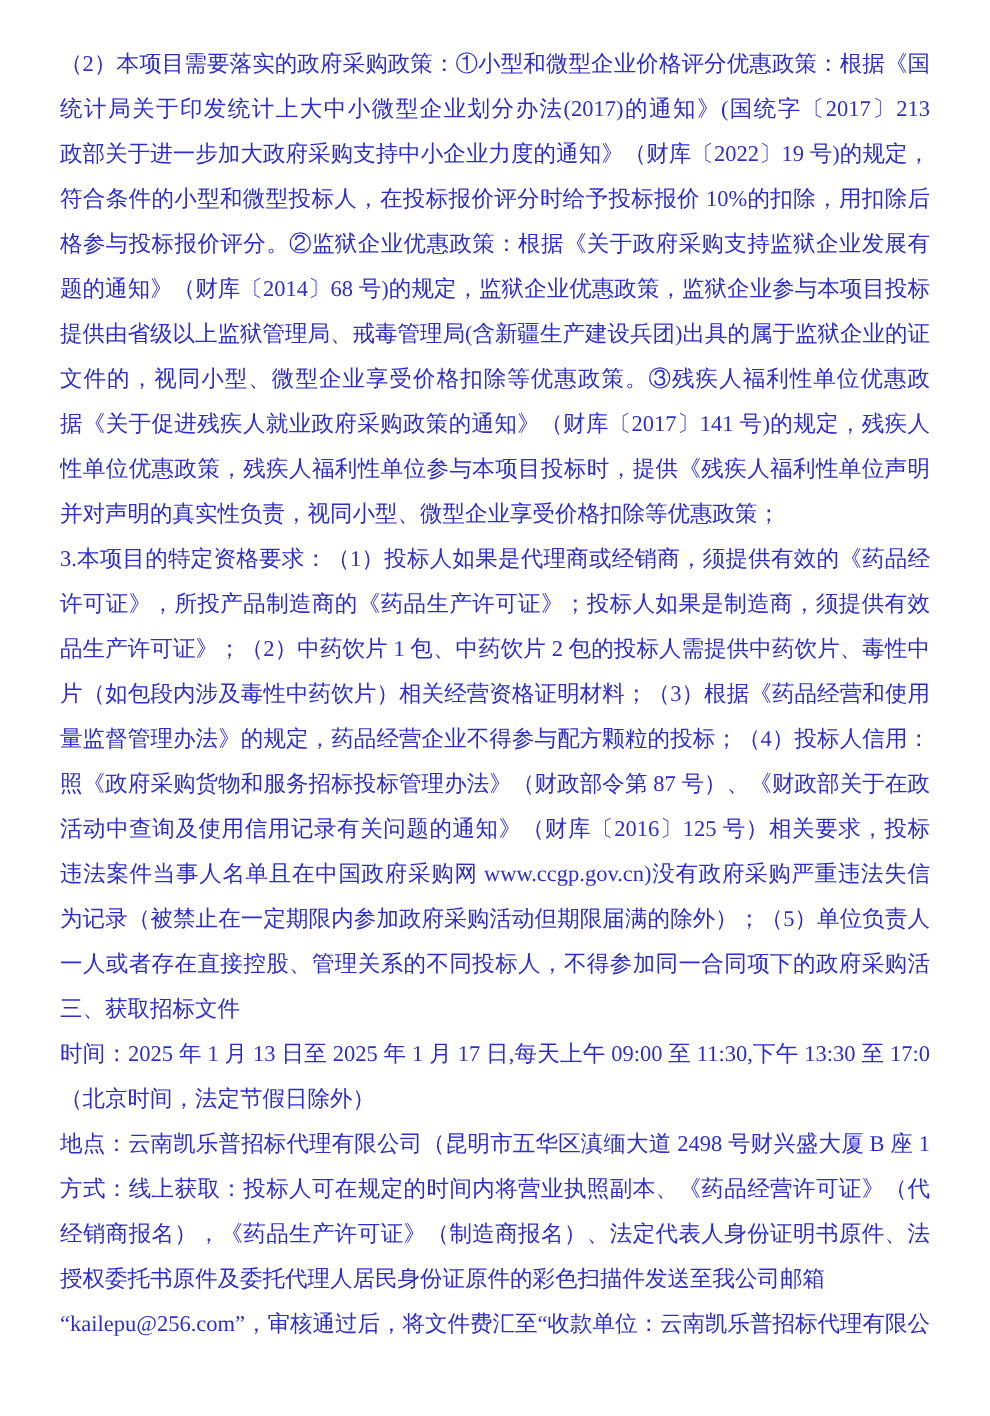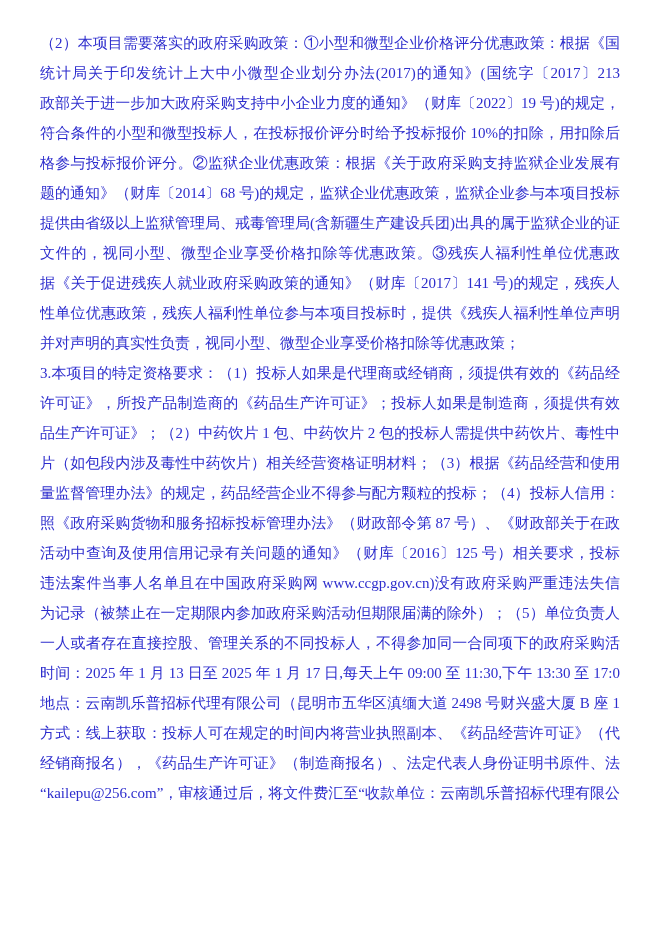--- a/index.html
+++ b/index.html
@@ -55,19 +55,22 @@
       <div class="line">3.本项目的特定资格要求：（1）投标人如果是代理商或经销商，须提供有效的《药品经营</div>
       <div class="line">许可证》，所投产品制造商的《药品生产许可证》；投标人如果是制造商，须提供有效的《药</div>
       <div class="line">品生产许可证》；（2）中药饮片 1 包、中药饮片 2 包的投标人需提供中药饮片、毒性中药饮</div>
       <div class="line">片（如包段内涉及毒性中药饮片）相关经营资格证明材料；（3）根据《药品经营和使用质</div>
       <div class="line">量监督管理办法》的规定，药品经营企业不得参与配方颗粒的投标；（4）投标人信用：按</div>
       <div class="line">照《政府采购货物和服务招标投标管理办法》（财政部令第 87 号）、《财政部关于在政府采购</div>
       <div class="line">活动中查询及使用信用记录有关问题的通知》（财库〔2016〕125 号）相关要求，投标人应</div>
       <div class="line">违法案件当事人名单且在中国政府采购网 www.ccgp.gov.cn)没有政府采购严重违法失信行</div>
       <div class="line">为记录（被禁止在一定期限内参加政府采购活动但期限届满的除外）；（5）单位负责人为同</div>
       <div class="line">一人或者存在直接控股、管理关系的不同投标人，不得参加同一合同项下的政府采购活动。</div>
+      <div class="line short">三、获取招标文件</div>
       <div class="line">时间：2025 年 1 月 13 日至 2025 年 1 月 17 日,每天上午 09:00 至 11:30,下午 13:30 至 17:00</div>
+      <div class="line short">（北京时间，法定节假日除外）</div>
       <div class="line">地点：云南凯乐普招标代理有限公司（昆明市五华区滇缅大道 2498 号财兴盛大厦 B 座 13 楼）</div>
       <div class="line">方式：线上获取：投标人可在规定的时间内将营业执照副本、《药品经营许可证》（代理商或</div>
       <div class="line">经销商报名），《药品生产许可证》（制造商报名）、法定代表人身份证明书原件、法定代表人</div>
+      <div class="line short">授权委托书原件及委托代理人居民身份证原件的彩色扫描件发送至我公司邮箱</div>
       <div class="line">“kailepu@256.com”，审核通过后，将文件费汇至“收款单位：云南凯乐普招标代理有限公</div>
     </div>
 </div>
 
 </body></html>

